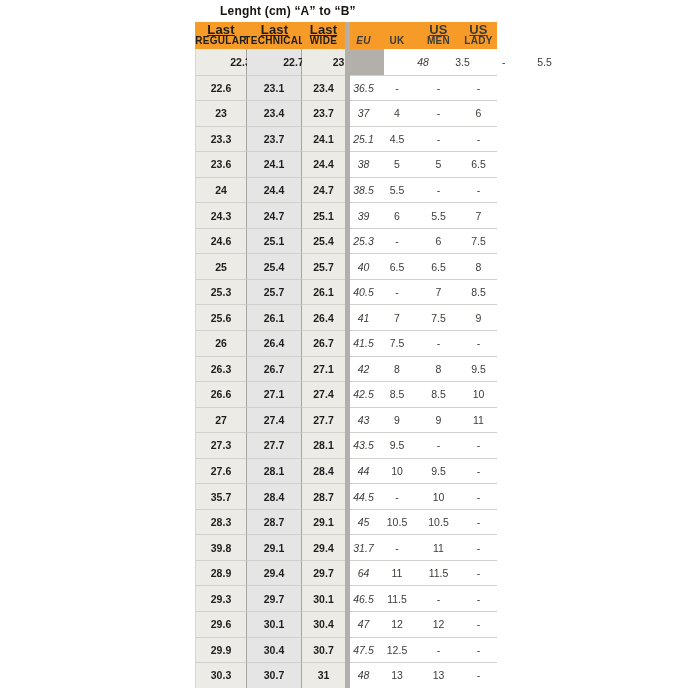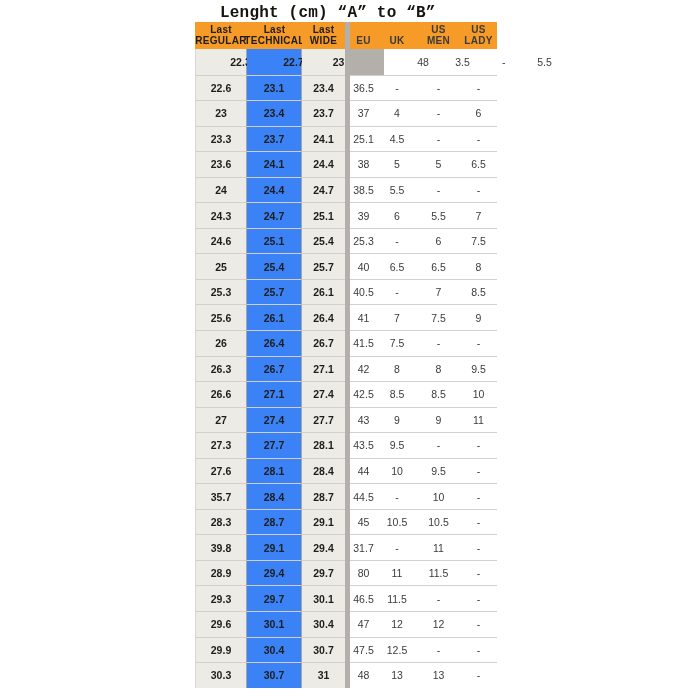--- a/index.html
+++ b/index.html
@@ -25,63 +25,62 @@
     width: 700px; height: 700px;
     background: #ffffff;
     font-family: "Liberation Sans", sans-serif;
     overflow: hidden;
   }
   .page { position: relative; width: 700px; height: 700px; background: #ffffff; }
 
   .page-title {
     position: absolute;
     left: 220px; top: 4px;
-    font-size: 16px;
+    font-size: 12px;
     font-weight: bold;
     color: #17140f;
     letter-spacing: 0.2px;
-    font-family: Liberation Mono, monospace;
   }
 
   .size-table {
     position: absolute;
     left: 195px; top: 22px;
     width: 302px;
   }
 
   .header-row {
     display: flex;
     height: 27px;
     background: var(--c-header-bg);
   }
   .hcell {
     display: flex;
     flex-direction: column;
     align-items: center;
     justify-content: center;
     color: var(--c-header-text);
   }
-  .h-top  { display: block; height: 10px; line-height: 10px; font-size: 10px; font-weight: 700; letter-spacing: 0.2px; }
+  .h-top  { display: block; height: 10px; line-height: 10px; font-size: 13px; font-weight: 700; letter-spacing: 0.2px; text-decoration: underline; }
   .h-main { display: block; height: 12px; line-height: 12px; font-size: 10px;  font-weight: 700; letter-spacing: 0.3px; }
 
   .row { display: flex; height: 25.56px; }
   .cell {
     display: flex;
     align-items: center;
     justify-content: center;
     font-size: 10.5px;
     border-top: 1px solid var(--c-rowline);
   }
   .row:first-child .cell { border-top: none; padding-left: 39px; }
 
   .c-regular   { width: var(--w-reg);  background: var(--c-shade); font-weight: bold; color: var(--c-bold-text); border-left: 1px solid #d8d6d2; border-right: 1px solid var(--c-colline); }
-  .c-technical { width: var(--w-tech); background: #3b82f6;        font-weight: bold; color: var(--c-bold-text); border-right: 1px solid var(--c-colline); }
+  .c-technical { width: var(--w-tech); background: #e5e5e5;        font-weight: bold; color: var(--c-bold-text); border-right: 1px solid var(--c-colline); }
   .c-wide      { width: var(--w-wide); background: var(--c-shade); font-weight: bold; color: var(--c-bold-text); }
   .c-div       { width: var(--w-div);  background: var(--c-divider); border-top: none; }
-  .c-eu   { width: var(--w-eu);   font-weight: normal; color: var(--c-reg-text); }
+  .c-eu   { width: var(--w-eu);   font-weight: normal; color: var(--c-reg-text); font-style: italic; }
   .c-uk   { width: var(--w-uk);   font-weight: normal; color: var(--c-reg-text); align-items: center; }
   .c-us-men  { width: var(--w-men);  font-weight: normal; color: var(--c-reg-text); }
   .c-us-lady { width: var(--w-lady); font-weight: normal; color: var(--c-reg-text); }
 
   .hcell.c-regular, .hcell.c-technical {
     background: var(--c-header-bg);
     border: none;
   }
   .hcell.c-wide, .hcell.c-eu, .hcell.c-uk, .hcell.c-us-men, .hcell.c-us-lady {
     background: var(--c-header-bg);
@@ -328,21 +327,21 @@
           <div class="cell c-eu">31.7</div>
           <div class="cell c-uk">-</div>
           <div class="cell c-us-men">11</div>
           <div class="cell c-us-lady">-</div>
         </div>
         <div class="row">
           <div class="cell c-regular">28.9</div>
           <div class="cell c-technical">29.4</div>
           <div class="cell c-wide">29.7</div>
           <div class="cell c-div"></div>
-          <div class="cell c-eu">80</div>
+          <div class="cell c-eu">64</div>
           <div class="cell c-uk">11</div>
           <div class="cell c-us-men">11.5</div>
           <div class="cell c-us-lady">-</div>
         </div>
         <div class="row">
           <div class="cell c-regular">29.3</div>
           <div class="cell c-technical">29.7</div>
           <div class="cell c-wide">30.1</div>
           <div class="cell c-div"></div>
           <div class="cell c-eu">46.5</div>

